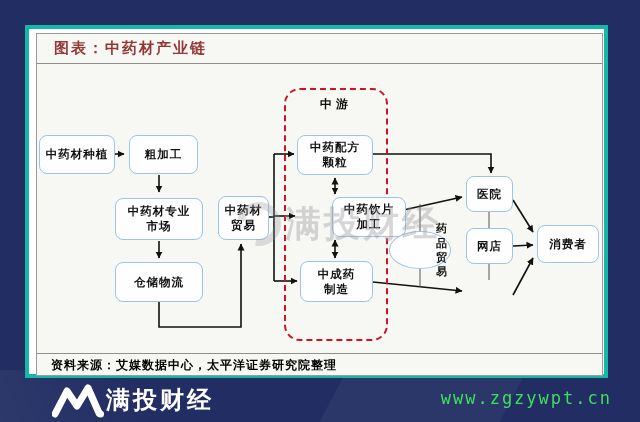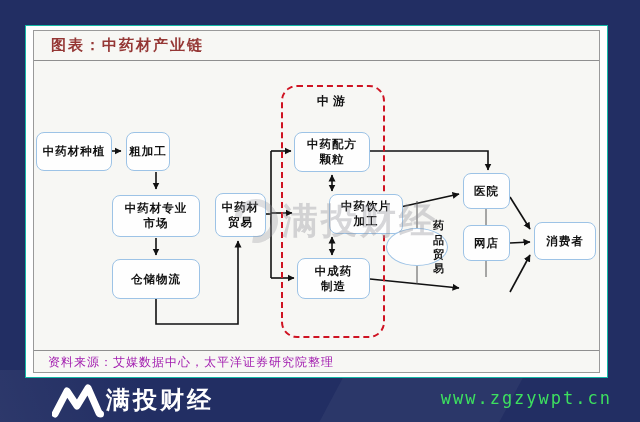--- a/index.html
+++ b/index.html
@@ -18,62 +18,62 @@
   .deco2 {
     position:absolute; left:330px; top:372px; width:180px; height:60px;
     background:rgba(255,255,255,0.045);
     transform:skewX(-28deg);
     pointer-events:none;
   }
 
   
   .card {
     position:absolute; left:25px; top:25px; width:583px; height:353px;
-    background:#ffffff; border:1px solid #14b8a6;
+    background:#ffffff; border:4px solid #14b8a6;
   }
   .frame {
     position:absolute; left:7px; top:4px; width:567px; height:343px;
     background:#f7f7f4; border:1px solid #9a9a9a;
   }
   .title-row {
     position:absolute; left:0; top:0; width:100%; height:30px;
     border-bottom:1px solid #8f8f8f;
     display:flex; align-items:center; padding-left:17px;
   }
   .title-row .title {
     color:#953735; font-weight:bold; font-size:15px; letter-spacing:2px;
   }
   .source-row {
     position:absolute; left:0; top:319px; width:100%; height:24px;
     border-top:1px solid #8f8f8f;
     display:flex; align-items:center; padding-left:14px;
   }
   .source-row .src {
-    color:#a21caf; font-weight:normal; font-size:12px; letter-spacing:1px;
+    color:#000000; font-weight:bold; font-size:12px; letter-spacing:1px;
   }
 
   .chart { position:absolute; left:0; top:0; width:567px; height:343px; }
   svg.wires { position:absolute; left:0; top:0; }
 
   
   .node {
     position:absolute;
     background:#fefefe;
     border:1.5px solid #9dc3e6;
     border-radius:8px;
     display:flex; align-items:center; justify-content:center;
     text-align:center;
     font-size:11.5px; font-weight:600; color:#111;
     letter-spacing:1px; line-height:1.3;
     white-space:pre-line;
   }
   .node.ellipse { border-radius:50%;padding-left:44px; }
 
   .n-planting  { left:2px;   top:101px; width:76px; height:39px; }
-  .n-rough     { left:92px;  top:101px; width:44px; height:39px; }
+  .n-rough     { left:92px;  top:101px; width:69px; height:39px; }
   .n-market    { left:78px;  top:164px; width:88px; height:42px; }
   .n-logistics { left:78px;  top:228px; width:88px; height:40px;font-family:Liberation Serif, serif; }
   .n-trading   { left:181px; top:162px; width:51px; height:44px; }
   .n-granules  { left:260px; top:101px; width:76px; height:40px; }
   .n-pieces    { left:261px; top:163px; width:74px; height:40px;margin-left:34px; }
   .n-patent    { left:263px; top:227px; width:73px; height:41px; }
   .n-hospital  { left:429px; top:142px; width:47px; height:36px; }
   .n-online    { left:429px; top:194px; width:47px; height:36px; }
   .n-pharmacy  { left:429px; top:246px; width:47px; height:35px; }
   .n-consumer  { left:500px; top:191px; width:62px; height:38px; }

